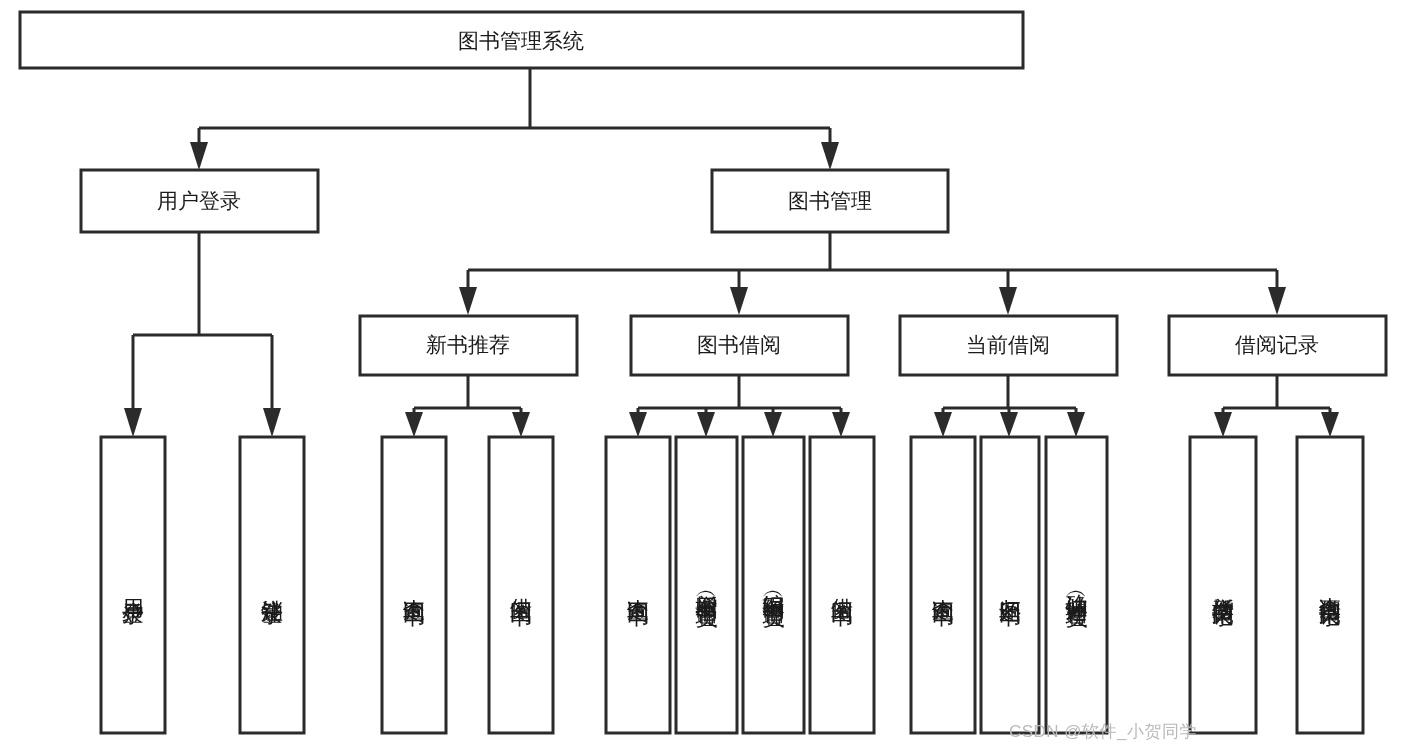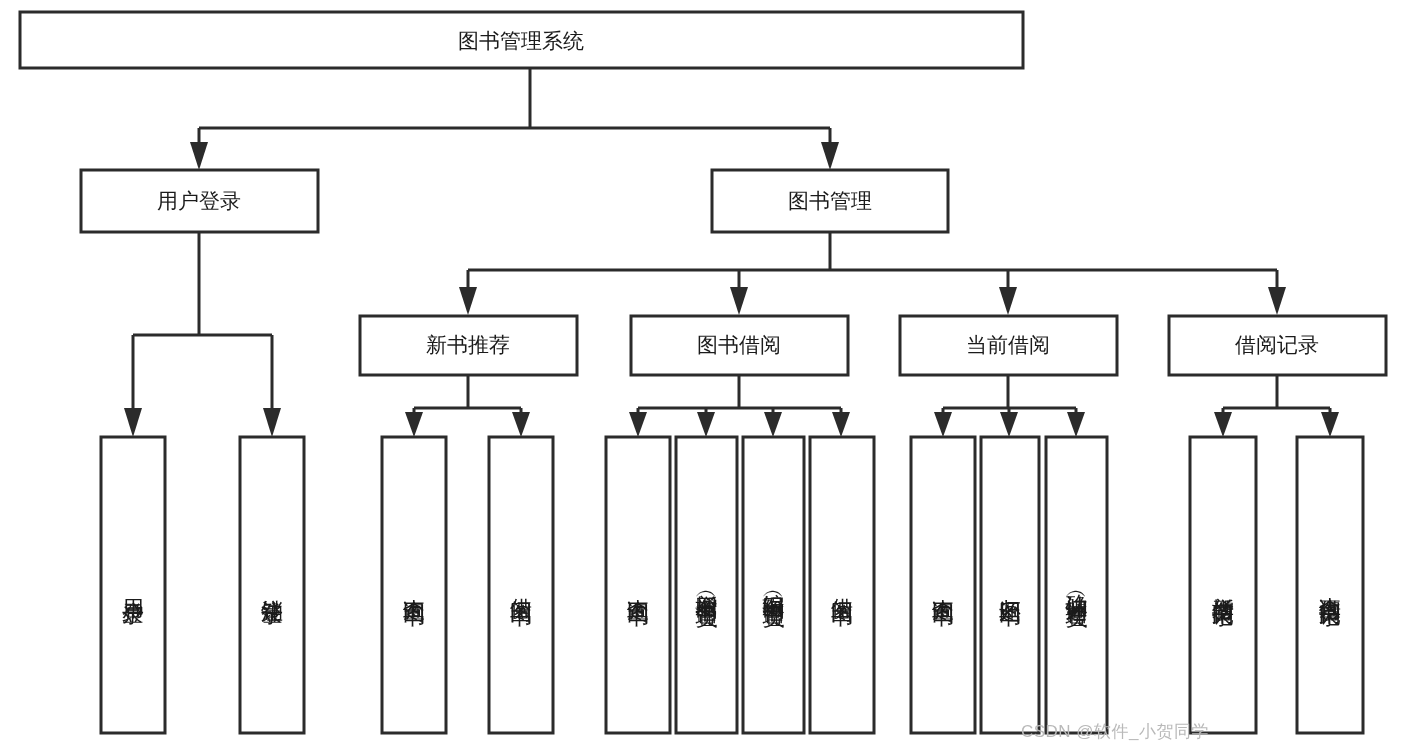--- a/index.html
+++ b/index.html
@@ -60,21 +60,21 @@
     letter-spacing: 2px;
     display: flex;
     align-items: center;
     justify-content: center;
     text-align: center;
     white-space: nowrap;
     pointer-events: none;
   }
   .watermark {
     position: absolute;
-    right: 6px;
+    right: 18px;
     bottom: 4px;
     font-family: "Liberation Sans", "DejaVu Sans", sans-serif;
     font-size: 17px;
     color: #b9b9b9;
     letter-spacing: 0.5px;
     white-space: nowrap;
   }
 </style>
 </head>
 <body>

